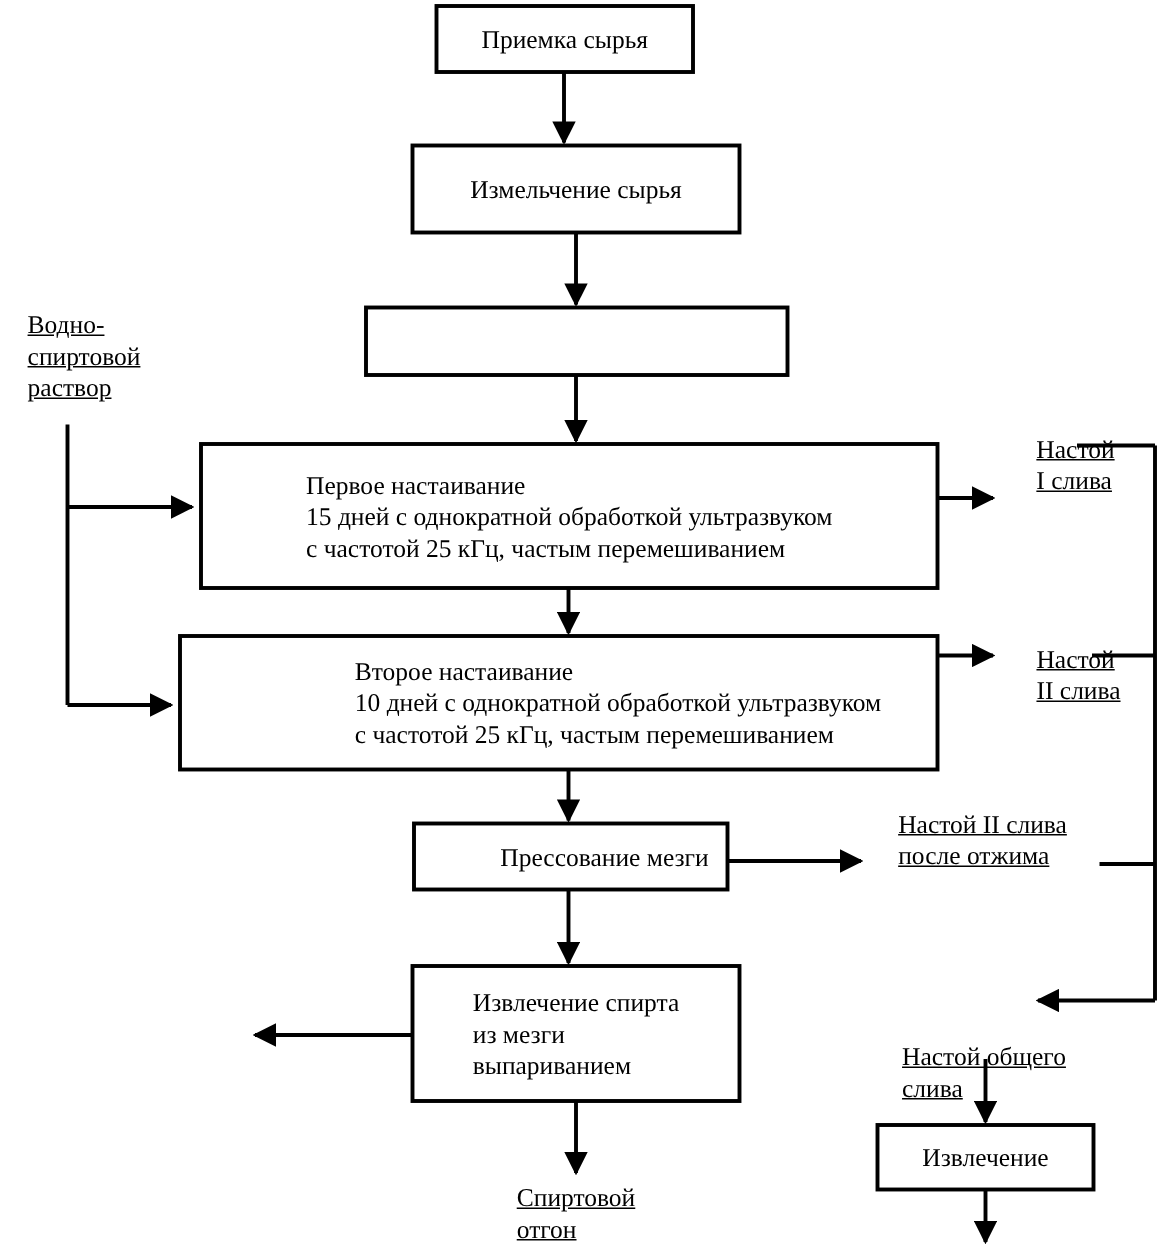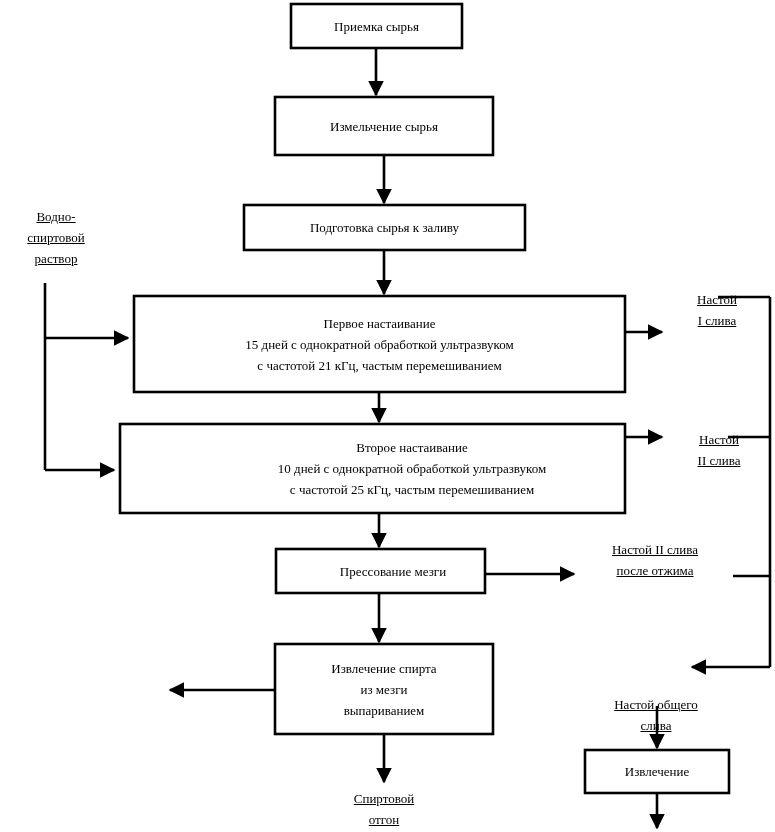--- a/index.html
+++ b/index.html
@@ -28,24 +28,24 @@
     stroke-width: 2.6;
   }
   .conn {
     stroke: #000000;
     stroke-width: 2.6;
     fill: none;
     stroke-linecap: butt;
   }
   .node-text {
     position: absolute;
-    text-align: center;
+    text-align: left;
     color: #000000;
     font-family: "Liberation Serif", "DejaVu Serif", serif;
-    font-size: 13px;
+    font-size: 17px;
     line-height: 21px;
     white-space: pre-line;
     pointer-events: none;
   }
   .box-label {
     display: flex;
     align-items: center;
     justify-content: center;
   }
   .free-label {
@@ -101,31 +101,30 @@
     <path class="conn" d="M 657 706 L 657 748" marker-end="url(#arrow)"></path>
     <path class="conn" d="M 657 793 L 657 828" marker-end="url(#arrow)"></path>
 
     <path class="conn" d="M 275 690 L 170 690" marker-end="url(#arrow)"></path>
   </svg>
 
   <div class="node-text box-label" style="left:291px; top:4px; width:171px; height:44px;">Приемка сырья</div>
 
   <div class="node-text box-label" style="left:275px; top:97px; width:218px; height:58px;">Измельчение сырья</div>
 
-  <div class="node-text box-label" style="left:244px; top:205px; width:281px; height:45px;">Подготовка сырья к заливу</div>
 
   <div class="node-text box-label" style="left:134px; top:296px; width:491px; height:96px;">Первое настаивание
 15 дней с однократной обработкой ультразвуком
-с частотой 21 кГц, частым перемешиванием</div>
+с частотой 25 кГц, частым перемешиванием</div>
 
   <div class="node-text box-label" style="left:120px; top:424px; width:584px; height:89px;">Второе настаивание
 10 дней с однократной обработкой ультразвуком
 с частотой 25 кГц, частым перемешиванием</div>
 
-  <div class="node-text box-label" style="left:276px; top:549px; width:234px; height:44px;">Прессование мезги</div>
+  <div class="node-text box-label" style="left:286px; top:549px; width:234px; height:44px;">Прессование мезги</div>
 
   <div class="node-text box-label" style="left:275px; top:644px; width:218px; height:90px;">Извлечение спирта
 из мезги
 выпариванием</div>
 
   <div class="node-text box-label" style="left:585px; top:750px; width:144px; height:43px;">Извлечение</div>
 
   <div class="node-text free-label" style="left:0px; top:197px; width:112px; height:80px;">Водно-
 спиртовой
 раствор</div>

